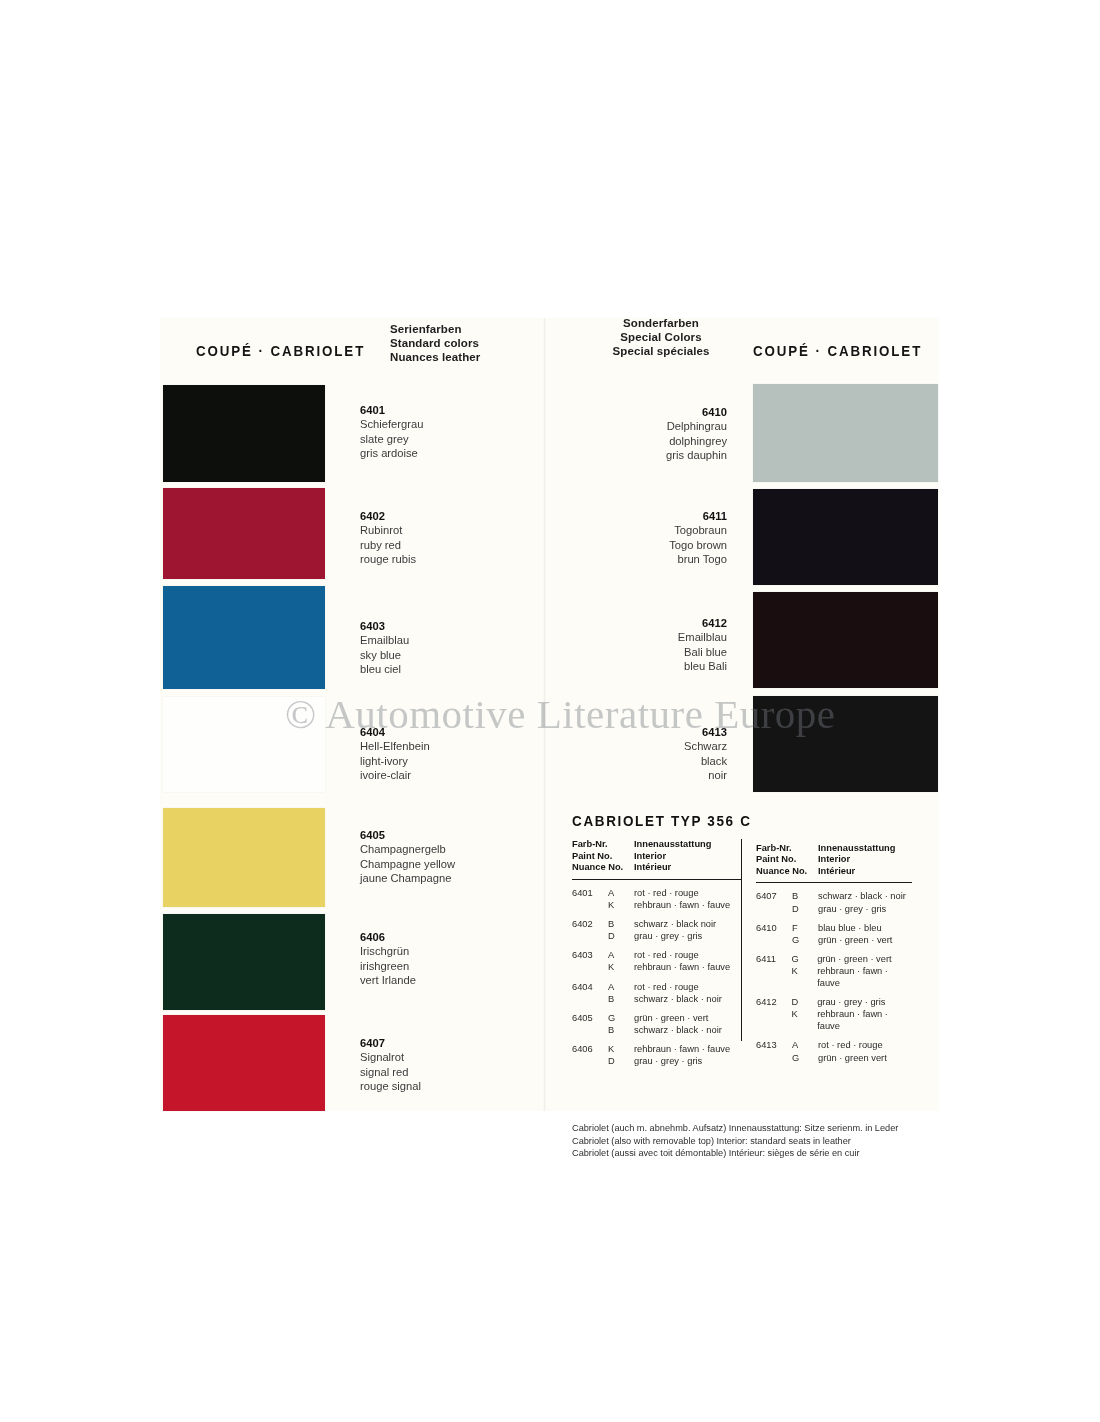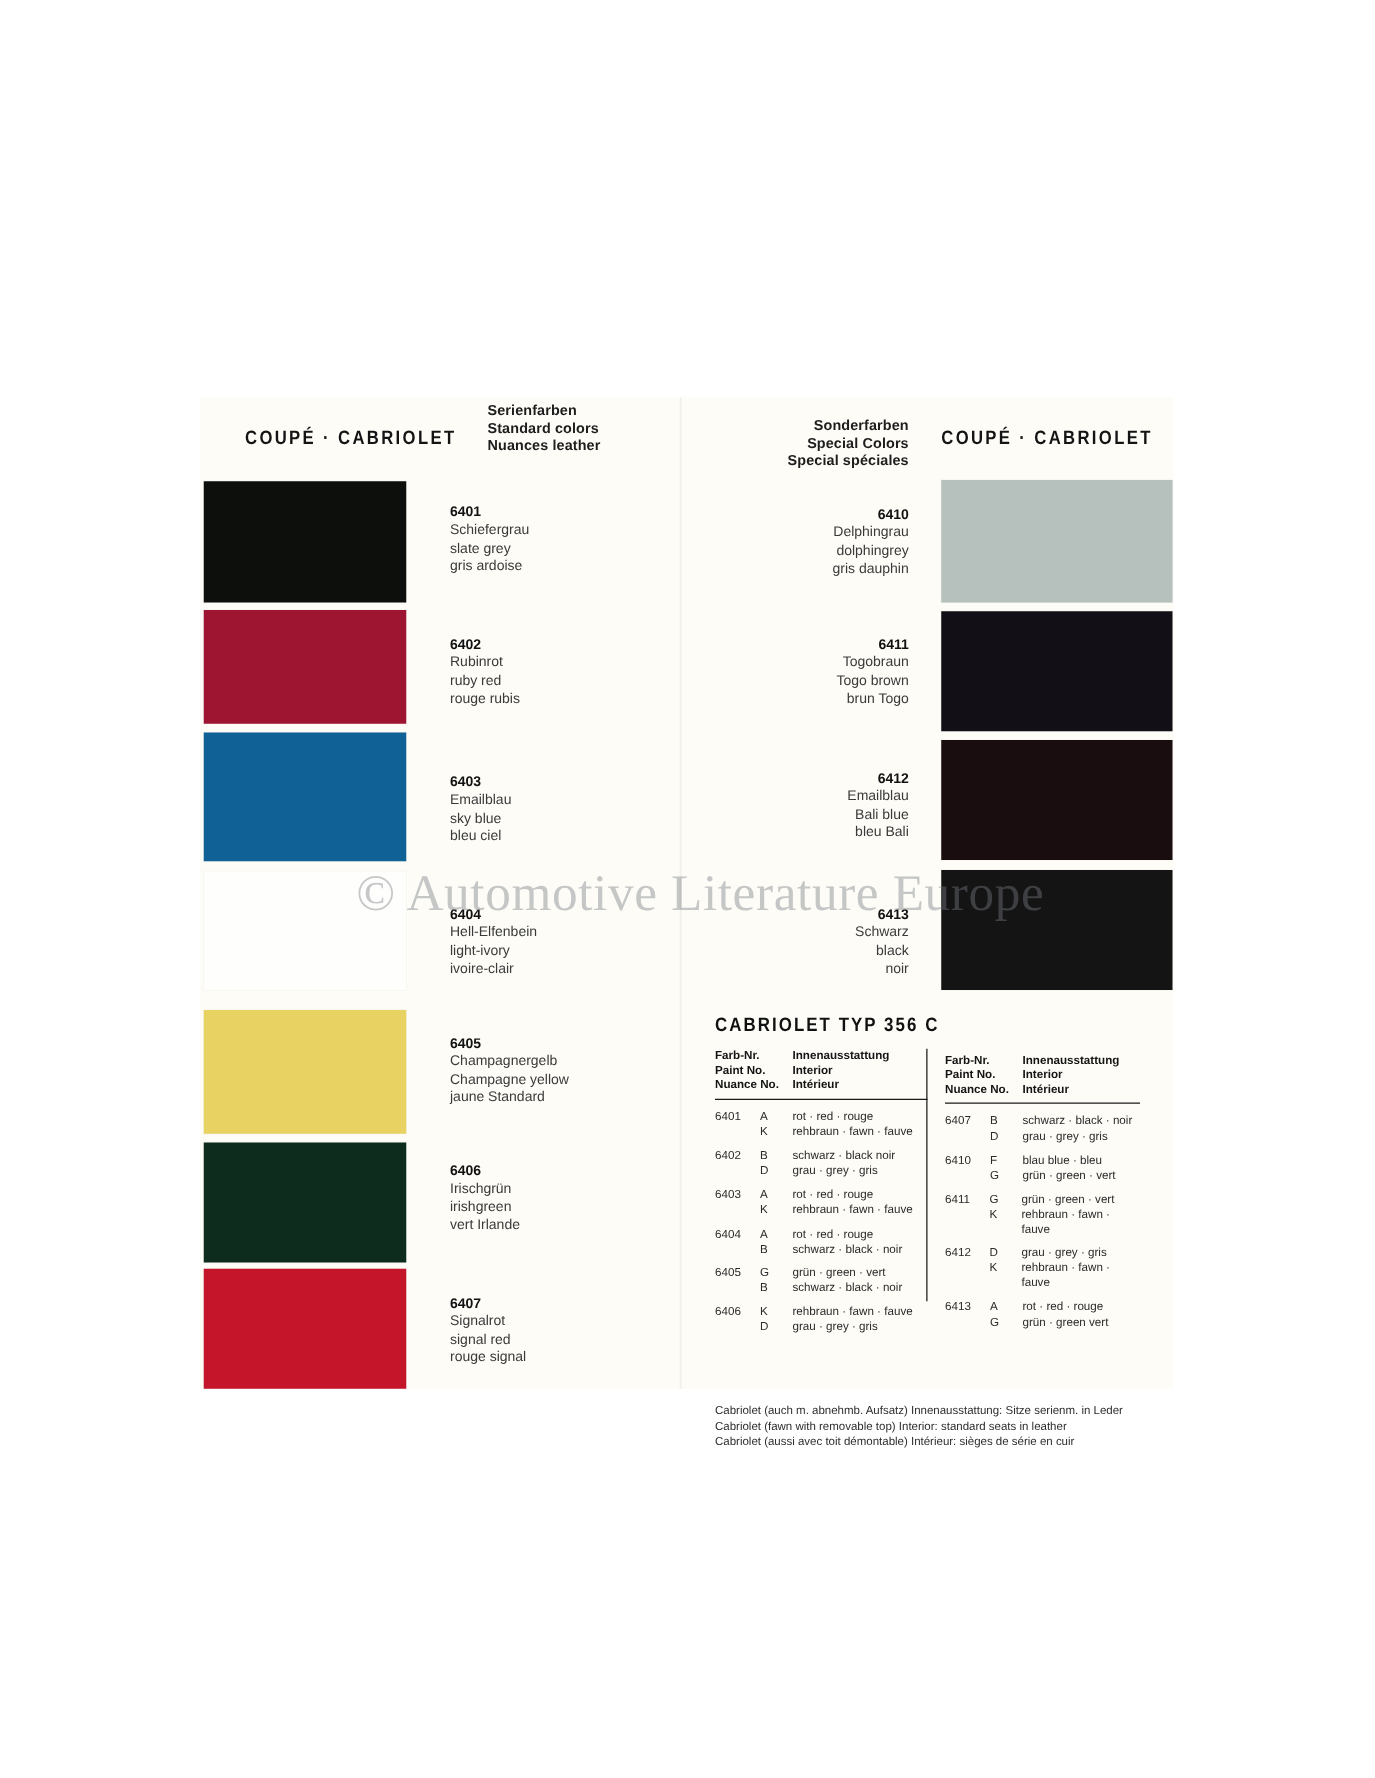--- a/index.html
+++ b/index.html
@@ -207,38 +207,38 @@
 <div class="label" style="left:360px; top:725px;">
   <span class="num">6404</span>
   <span class="nm">Hell-Elfenbein</span>
   <span class="nm">light-ivory</span>
   <span class="nm">ivoire-clair</span>
 </div>
 <div class="label" style="left:360px; top:828px;">
   <span class="num">6405</span>
   <span class="nm">Champagnergelb</span>
   <span class="nm">Champagne yellow</span>
-  <span class="nm">jaune Standard</span>
+  <span class="nm">jaune Champagne</span>
 </div>
 <div class="label" style="left:360px; top:930px;">
   <span class="num">6406</span>
   <span class="nm">Irischgrün</span>
   <span class="nm">irishgreen</span>
   <span class="nm">vert Irlande</span>
 </div>
 <div class="label" style="left:360px; top:1036px;">
   <span class="num">6407</span>
   <span class="nm">Signalrot</span>
   <span class="nm">signal red</span>
   <span class="nm">rouge signal</span>
 </div>
 
 <div class="section-title" style="left:753px; top:342px;">COUPÉ · CABRIOLET</div>
 
-<div class="hdr-block" style="left:595px; top:334px; width:132px; text-align:right;">
+<div class="hdr-block" style="left:595px; top:316px; width:132px; text-align:center;">
   <div>Sonderfarben</div>
   <div>Special Colors</div>
   <div>Special spéciales</div>
 </div>
 
 <div class="swatch" style="left:753px; top:384px; width:185px; height:98px; background:#b6c0bd;"></div>
 <div class="swatch" style="left:753px; top:489px; width:185px; height:96px; background:#130f16;"></div>
 <div class="swatch" style="left:753px; top:592px; width:185px; height:96px; background:#1a0d10;"></div>
 <div class="swatch" style="left:753px; top:696px; width:185px; height:96px; background:#141414;"></div>
 
@@ -434,19 +434,19 @@
           <span class="sub">rot · red · rouge</span>
           <span class="sub">grün · green  vert</span>
         </div>
       </div>
     </div>
   </div>
 </div>
 
 <div id="footnote">
   <div>Cabriolet (auch m. abnehmb. Aufsatz) Innenausstattung: Sitze serienm. in Leder</div>
-  <div>Cabriolet (fawn with removable top) Interior: standard seats in leather</div>
+  <div>Cabriolet (also with removable top) Interior: standard seats in leather</div>
   <div>Cabriolet (aussi avec toit démontable) Intérieur: sièges de série en cuir</div>
 </div>
 
 <div id="watermark">
   <div id="wm-text">© Automotive Literature Europe</div>
 </div>
 
 </body></html>

